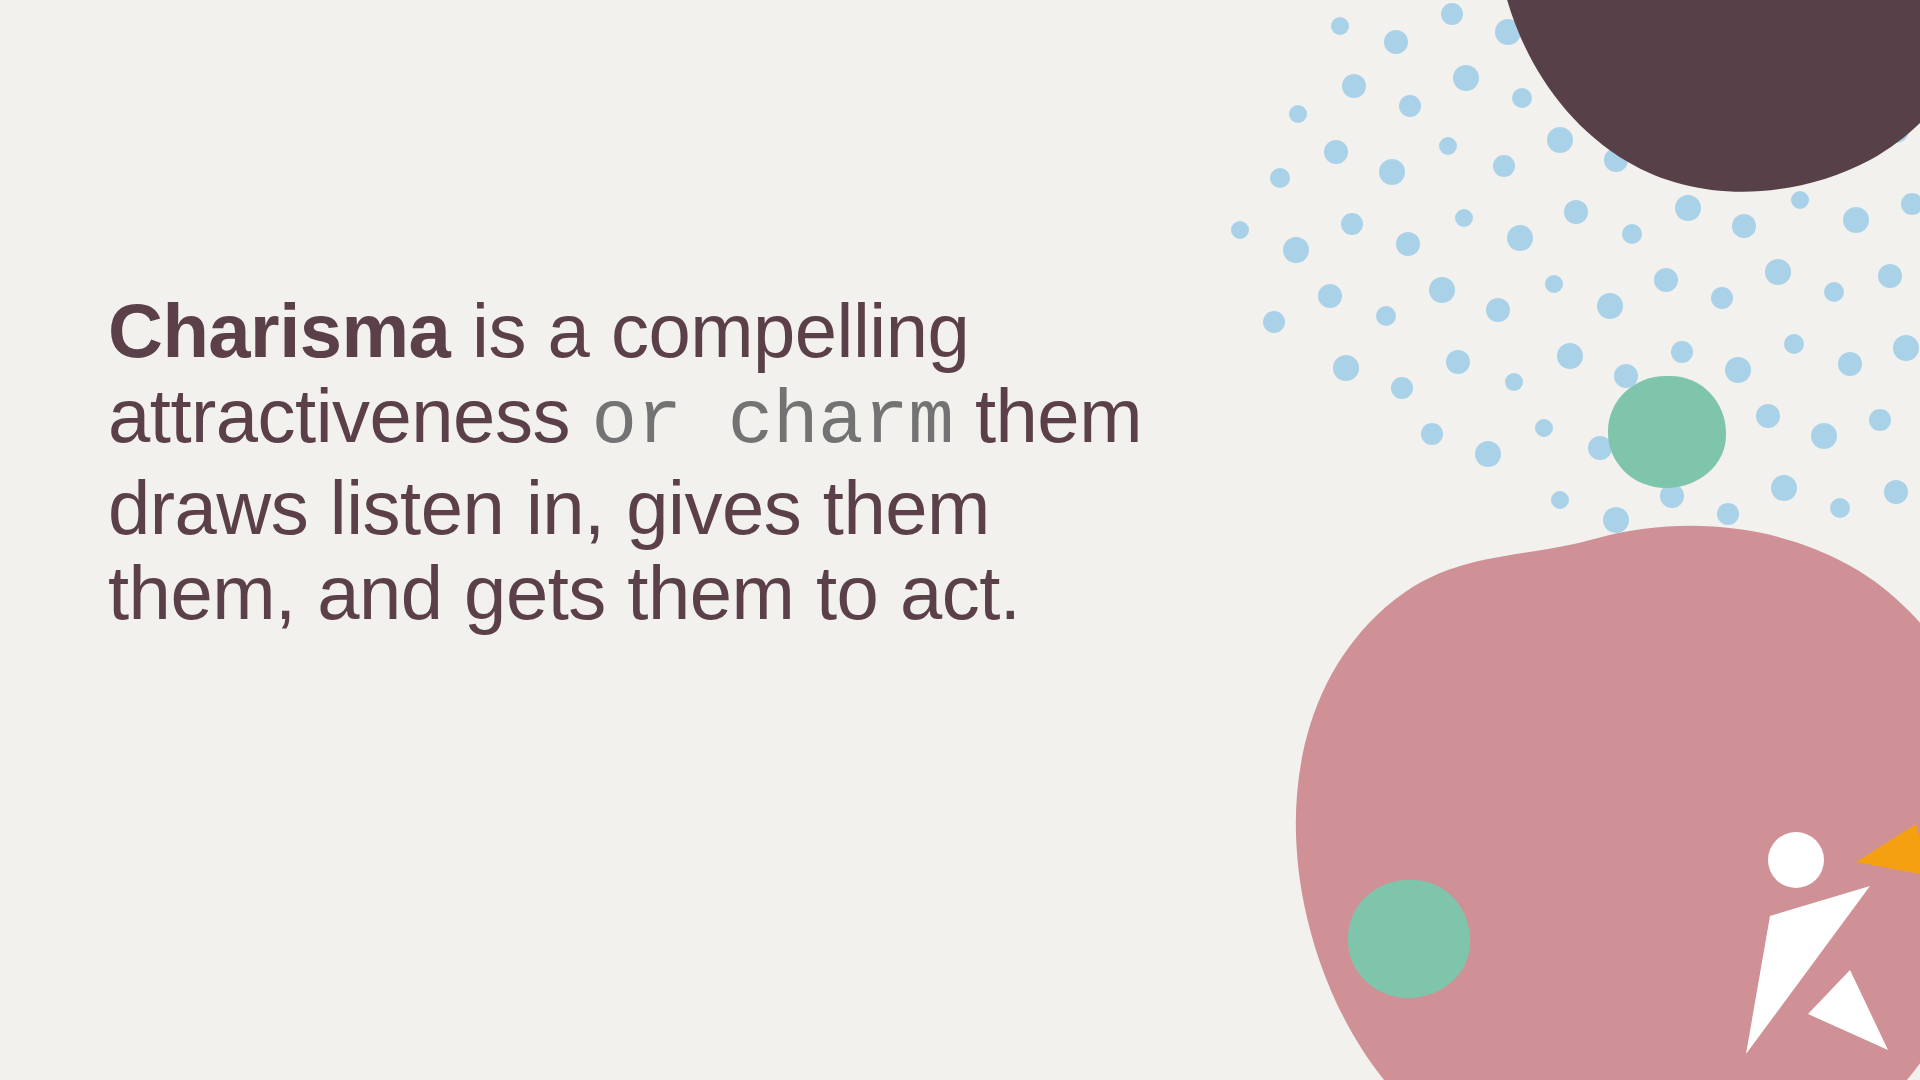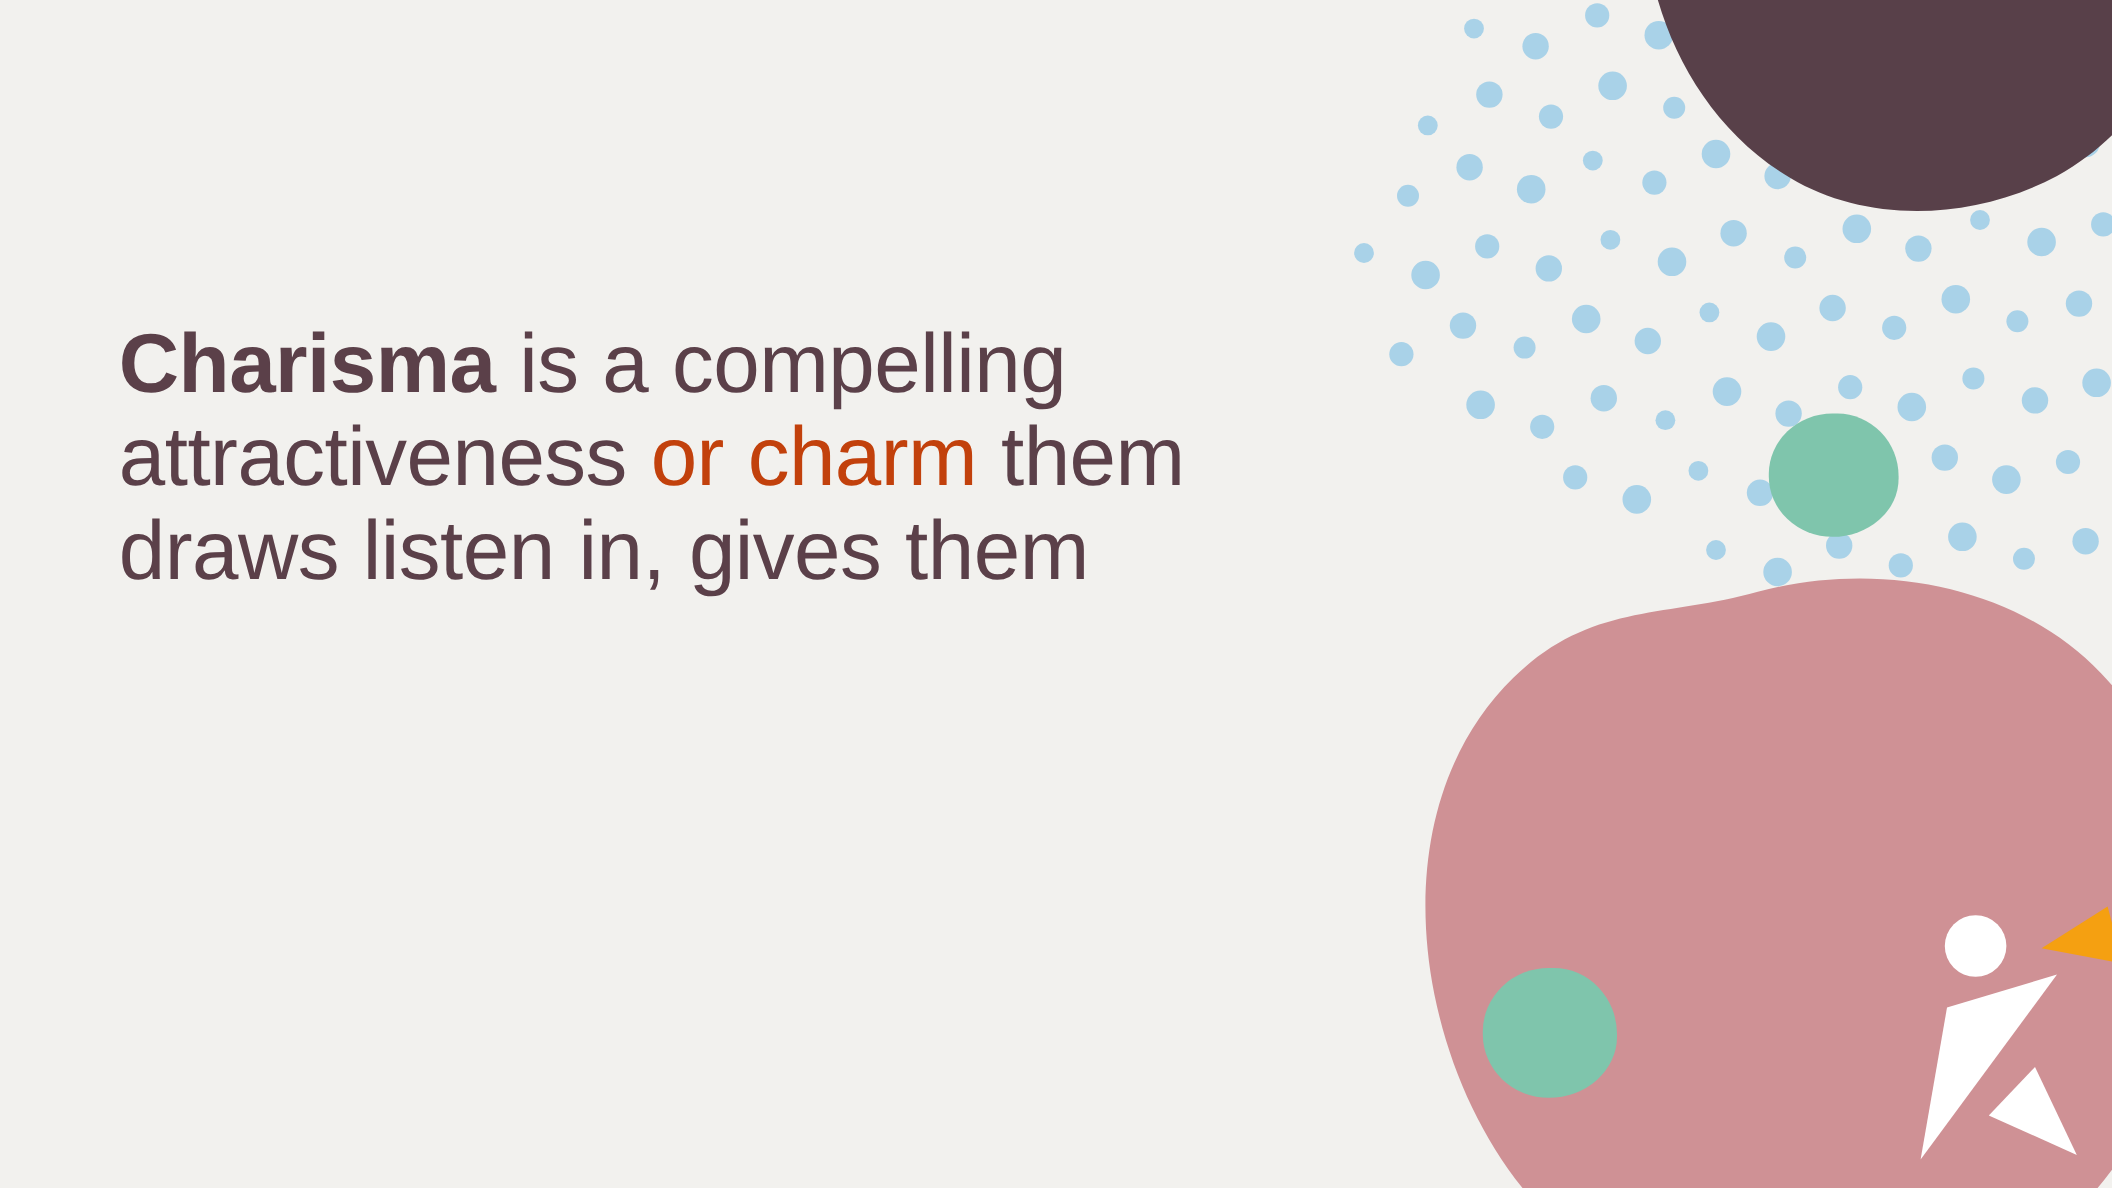--- a/index.html
+++ b/index.html
@@ -91,21 +91,22 @@
     word-spacing: 1px;
   }
   .quote-line {
     display: block;
     white-space: nowrap;
   }
   .kw-bold {
     font-weight: 700;
   }
   .kw-accent {
-    color: #c2410c;
+    color: #737373;
+    font-family: Liberation Mono, monospace;
   }
 </style>
 </head>
 <body>
 
 <div id="slide">
 
   <div class="deco-layer">
 
     <svg class="dots-svg" viewBox="0 0 740 600">
@@ -228,15 +229,16 @@
       <polygon points="198,6 212,58 138,44" fill="#F5A011"></polygon>
       <polygon points="52,98 152,68 28,236" fill="#FFFFFF"></polygon>
       <polygon points="132,152 170,232 90,196" fill="#FFFFFF"></polygon>
     </svg>
   </div>
 
   <div class="text-block">
     <span class="quote-line"><span class="kw-bold">Charisma</span><span> is a compelling</span></span>
     <span class="quote-line"><span>attractiveness </span><span class="kw-accent">or charm</span><span> them</span></span>
     <span class="quote-line">draws listen in, gives them</span>
+    <span class="quote-line">them, and gets them to act.</span>
   </div>
 
 </div>
 
 </body></html>

